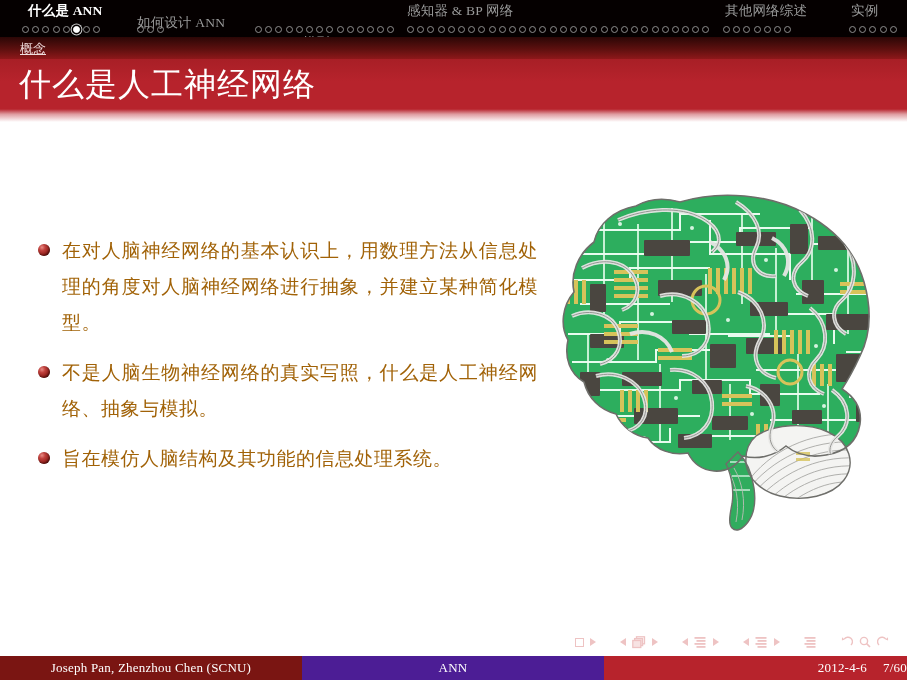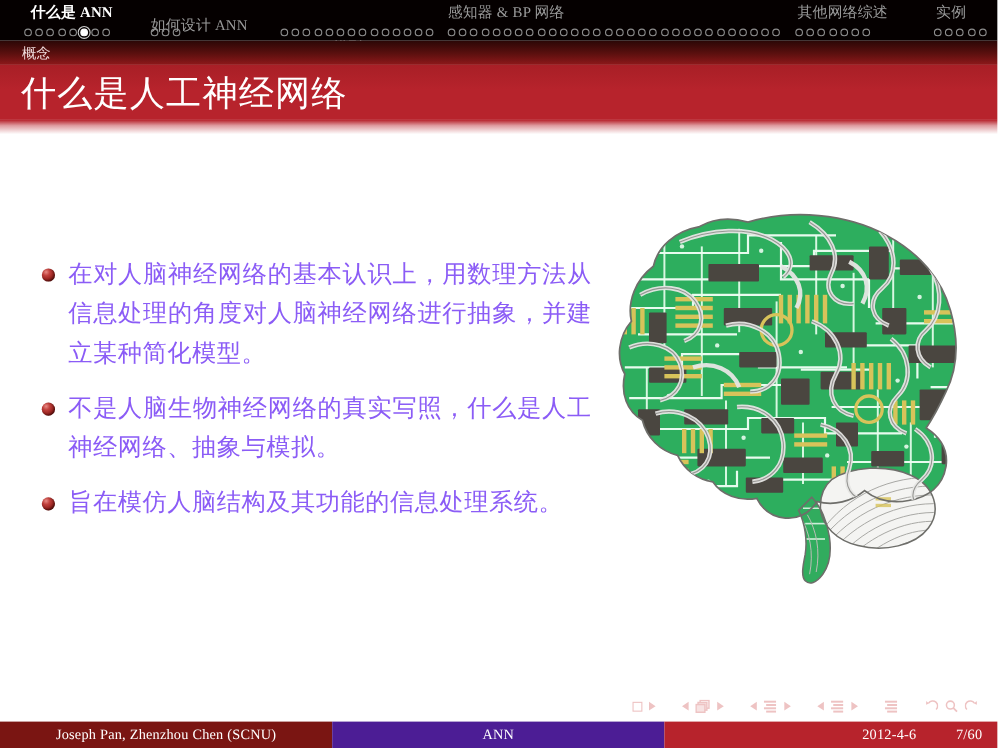--- a/index.html
+++ b/index.html
@@ -75,20 +75,21 @@
     height: 22px;
     background: linear-gradient(to bottom, #2b0706 0%, #5d100f 55%, #8e181a 100%);
   }
   .subbar-label {
     position: absolute;
     left: 20px;
     top: 3px;
     font-size: 13px;
     color: #f0dede;
     white-space: nowrap;
+    text-decoration: underline;
   }
 
   
   .titlebar {
     position: absolute;
     left: 0; top: 59px;
     width: 907px;
     height: 50px;
     background: linear-gradient(to bottom, #a81f26 0%, #b7232c 45%, #b7232c 100%);
   }
@@ -134,23 +135,23 @@
     height: 12px;
     border-radius: 50%;
     margin-top: 12px;
     margin-right: 12px;
     background:
       radial-gradient(circle at 33% 28%, #e88b85 0%, #c0403c 28%, #8e1c18 68%, #5c0f0c 100%);
     box-shadow: inset -1px -1px 2px rgba(0,0,0,0.45);
   }
   .bullet-text {
     font-family: "DejaVu Sans", "Liberation Sans", sans-serif;
-    font-size: 22px;
+    font-size: 19px;
     line-height: 36px;
-    color: #8b5cf6;
+    color: #a16207;
     letter-spacing: 0.5px;
     text-align: justify;
   }
 
   
   .brain-wrap {
     position: absolute;
     left: 560px;
     top: 62px;
     width: 340px;
@@ -196,21 +197,21 @@
     height: 24px;
     display: flex;
     align-items: center;
     font-size: 13px;
     color: #ffffff;
     letter-spacing: 0.2px;
     box-sizing: border-box;
   }
   .foot-left  { width: 302px; background: #7a1512; justify-content: center; }
   .foot-mid   { width: 302px; background: #4c1d95; justify-content: center; }
-  .foot-right { width: 303px; background: #b7232c; justify-content: flex-end; padding-right: 14px; gap: 36px; }
+  .foot-right { width: 303px; background: #b7232c; justify-content: flex-end; gap: 16px; }
 </style>
 </head>
 <body>
 
 <div id="slide">
 
   <div class="navbar">
     <div id="nav-sections" style="position: relative; width: 907px; height: 37px;">
         <div class="nav-section active" style="position: absolute; left: 28px; top: 0px;">
           <div class="nav-label">什么是 ANN</div>

